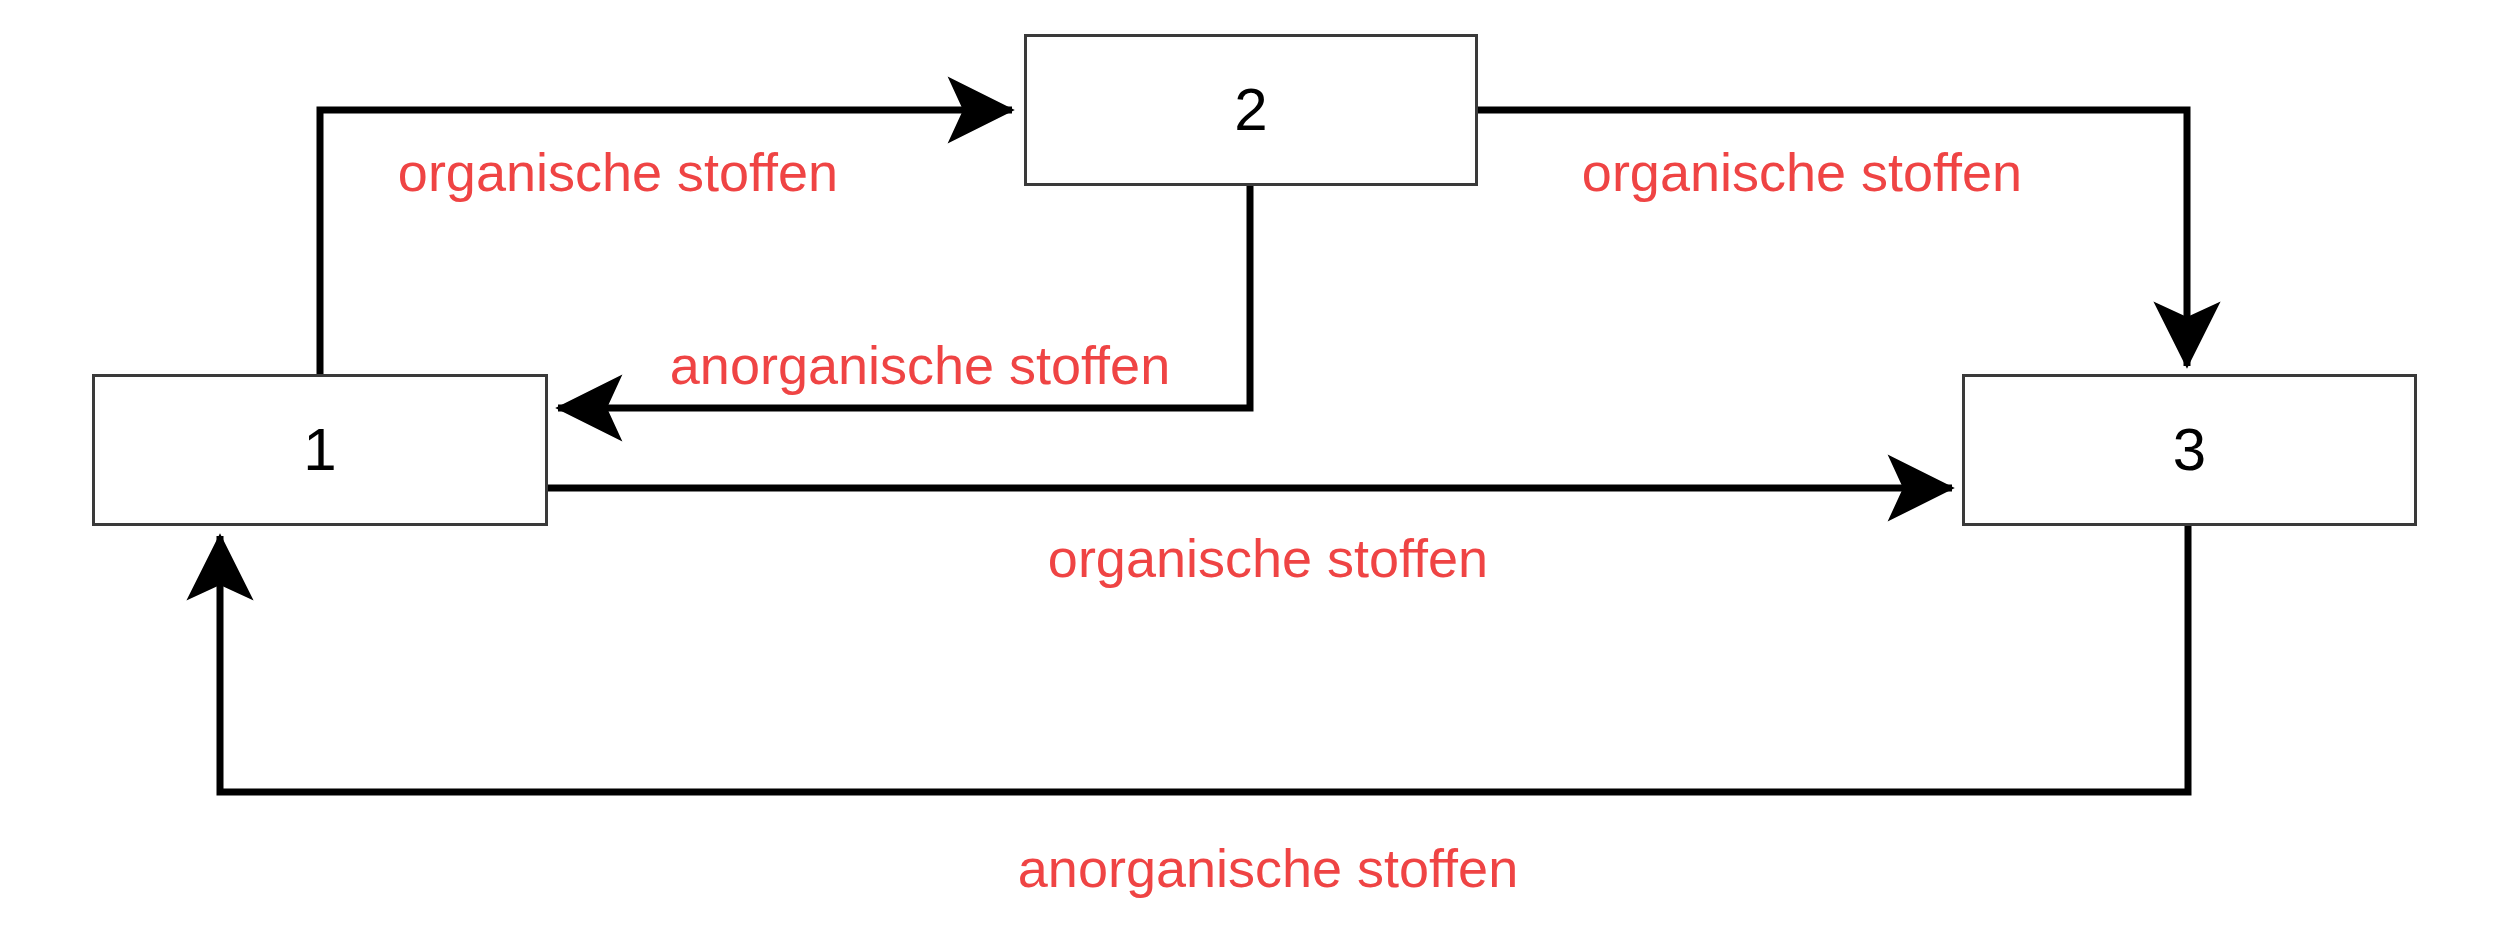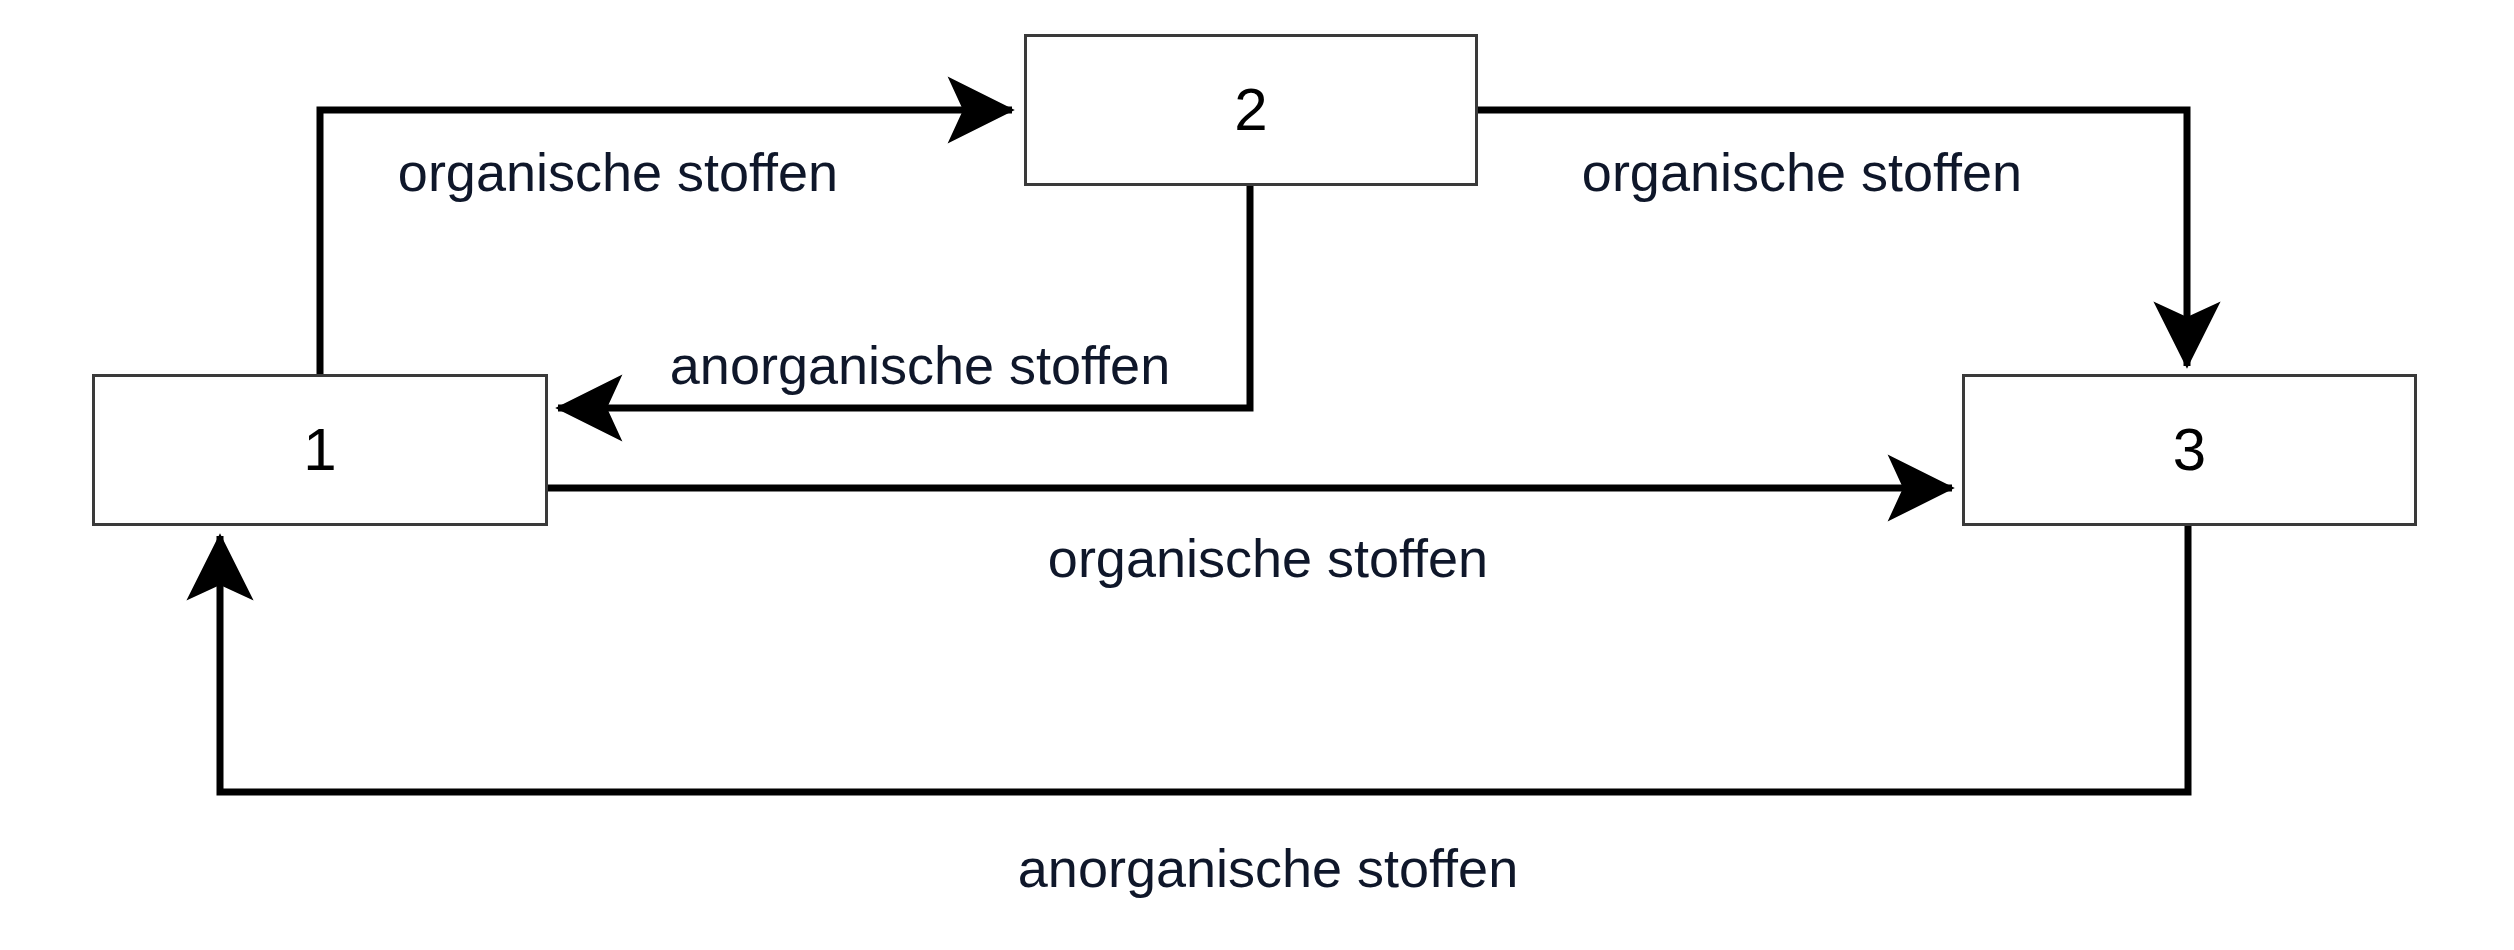--- a/index.html
+++ b/index.html
@@ -44,21 +44,21 @@
     color: #000000;
     font-weight: 400;
     letter-spacing: 0px;
     user-select: none;
   }
   .edge-label {
     position: absolute;
     font-family: "Liberation Sans", sans-serif;
     font-size: 54px;
     line-height: 1;
-    color: #0f172a;
+    color: #ef4444;
     white-space: nowrap;
     z-index: 4;
     background: transparent;
     user-select: none;
   }
   .edge-label.centered {
     transform: translate(-50%, -50%);
   }
 </style>
 </head>

